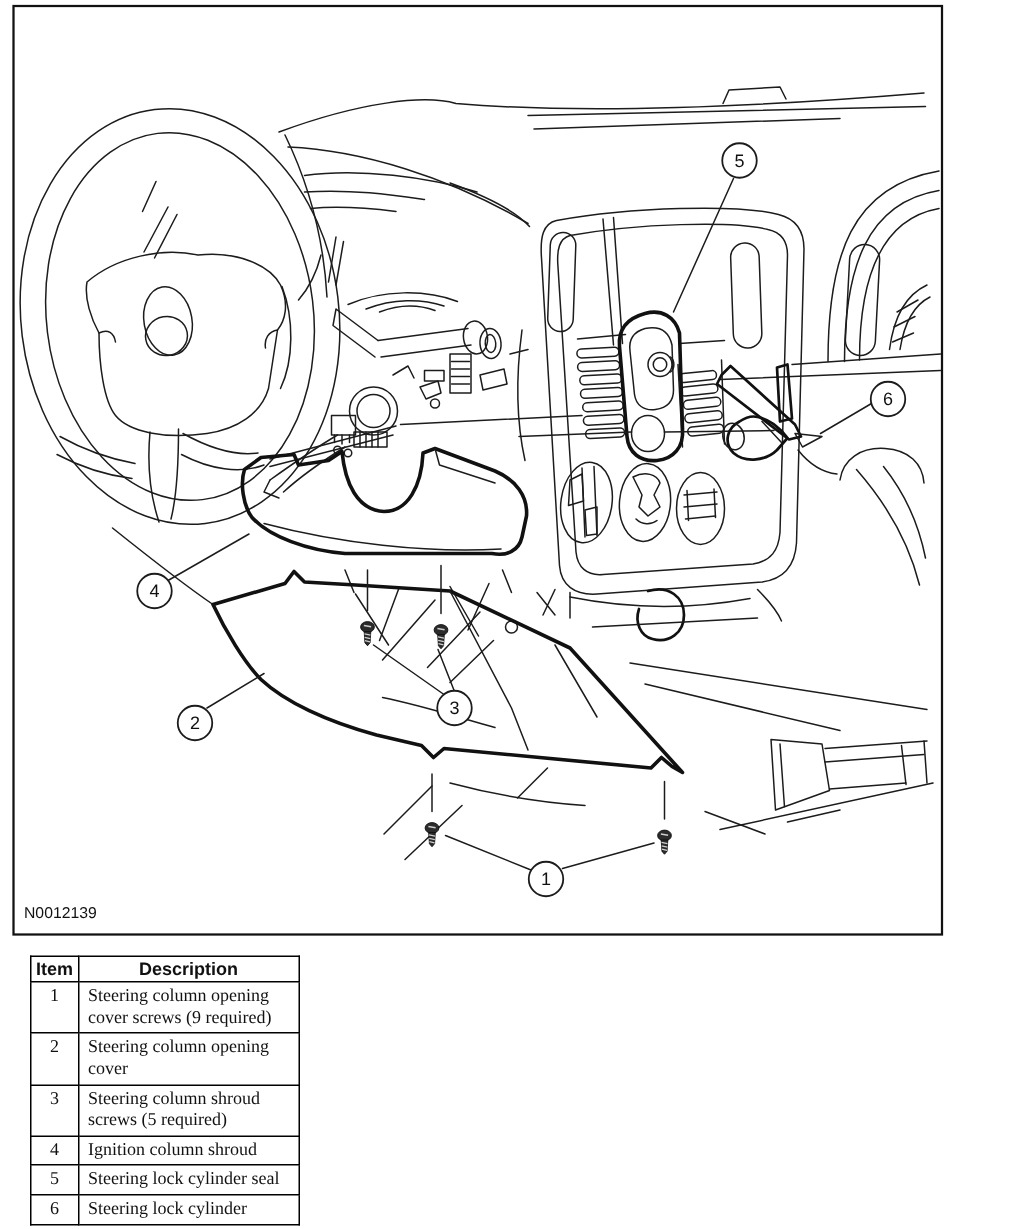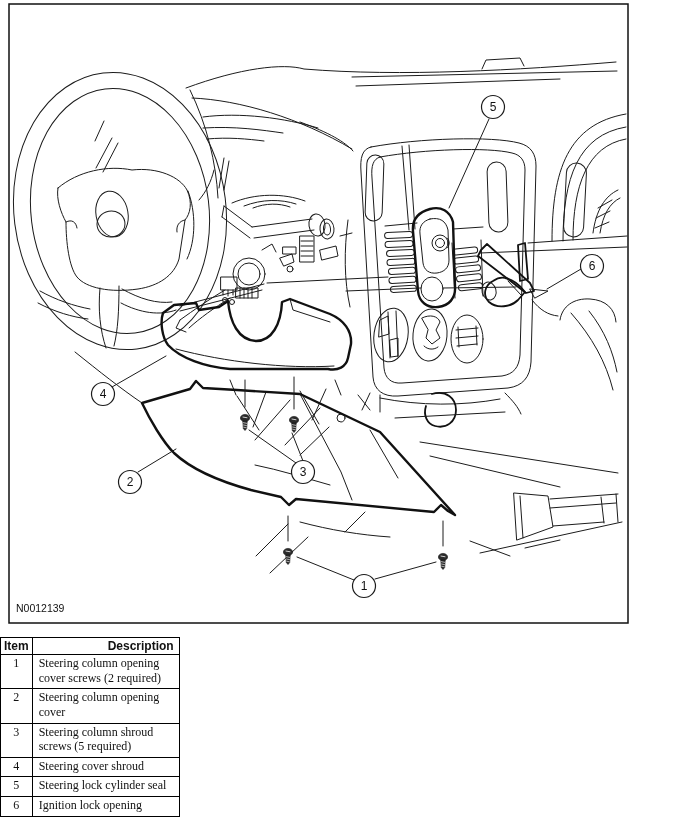--- a/index.html
+++ b/index.html
@@ -7,25 +7,25 @@
         font-family:"Liberation Sans", sans-serif;}
   svg{position:absolute;left:0;top:0;}
   .ln{fill:none;stroke:#1c1c1c;stroke-width:1;stroke-linecap:round;stroke-linejoin:round;}
   .thk{fill:none;stroke:#111;stroke-width:2.4;stroke-linecap:round;stroke-linejoin:round;}
   .th2{fill:none;stroke:#111;stroke-width:1.8;stroke-linecap:round;stroke-linejoin:round;}
   .callout circle{fill:#fff;stroke:#1c1c1c;stroke-width:1.2;}
   .callout text{font-family:"Liberation Sans", sans-serif;font-size:12px;fill:#111;
                 text-anchor:middle;}
   .figid{font-family:"Liberation Sans", sans-serif;font-size:10.5px;fill:#111;}
   
-  table.parts{position:absolute;left:0;top:637px;border-collapse:collapse;
+  table.parts{position:absolute;left:20px;top:637px;border-collapse:collapse;
               background:#fff;}
   table.parts th, table.parts td{border:1.4px solid #000;vertical-align:top;}
   table.parts th{font-family:"Liberation Sans", sans-serif;font-size:12px;
-                 font-weight:bold;text-align:right;padding:1px 5px 1px 5px;color:#111;}
+                 font-weight:bold;text-align:center;padding:1px 5px 1px 5px;color:#111;}
   table.parts th.c-item{text-align:center;padding:1px 3px;}
   table.parts td{font-family:"Liberation Serif", serif;font-size:12px;line-height:1.22;
                  color:#111;}
   td.item{width:24px;text-align:center;padding:1px 2px;}
   td.desc{width:134px;padding:1px 6px 3px 6px;}
 </style>
 </head>
 <body>
 
 <div class="page">
@@ -254,38 +254,38 @@
 <table class="parts">
   <thead>
     <tr>
       <th class="c-item">Item</th>
       <th>Description</th>
     </tr>
   </thead>
   <tbody>
     <tr>
       <td class="item">1</td>
-      <td class="desc">Steering column opening cover screws (2 required)</td>
+      <td class="desc">Steering column opening cover screws (9 required)</td>
     </tr>
     <tr>
       <td class="item">2</td>
       <td class="desc">Steering column opening cover</td>
     </tr>
     <tr>
       <td class="item">3</td>
       <td class="desc">Steering column shroud screws (5 required)</td>
     </tr>
     <tr>
       <td class="item">4</td>
-      <td class="desc">Steering cover shroud</td>
+      <td class="desc">Ignition column shroud</td>
     </tr>
     <tr>
       <td class="item">5</td>
       <td class="desc">Steering lock cylinder seal</td>
     </tr>
     <tr>
       <td class="item">6</td>
-      <td class="desc">Ignition lock opening</td>
+      <td class="desc">Steering lock cylinder</td>
     </tr>
   </tbody>
 </table>
 
 </div>
 
 </body></html>

